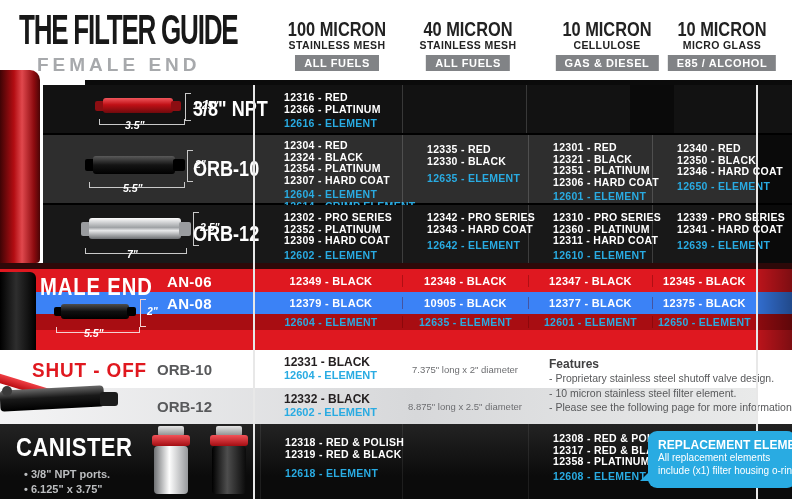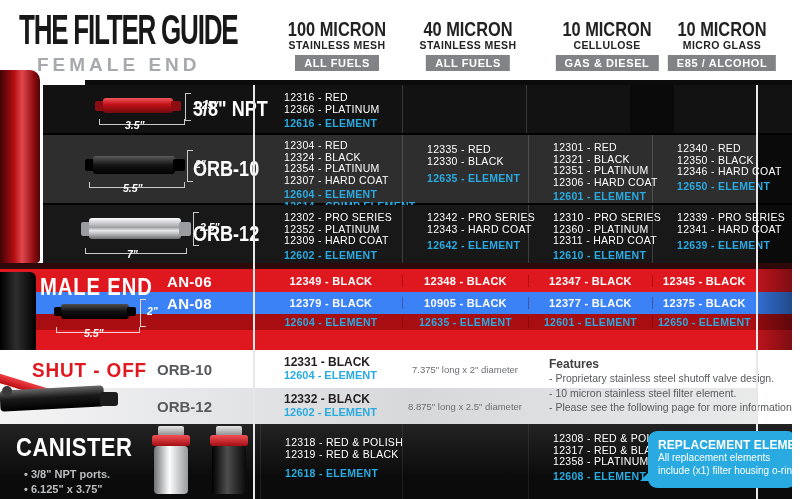--- a/index.html
+++ b/index.html
@@ -31,21 +31,21 @@
   .sec-female{position:absolute;left:43px;top:85px;width:757px;}
   .frow{position:relative;display:flex;box-sizing:border-box;border-bottom:2px solid #000;}
   .frow.r0{height:50px;background:#121212;}
   .frow.r1{height:70px;background:#2e2e2e;}
   .frow.r2{height:58px;background:#181818;border-bottom:none;}
   .w-label{width:217px;position:relative;}
   .wc1{width:142px;} .wc2{width:126px;} .wc3{width:124px;} .wc4{width:104px;}
   .wfill{width:44px;background:#0a0a0a;}
   .dcell{box-sizing:border-box;padding:7px 0 0 24px;position:relative;border-left:1px solid rgba(255,255,255,.16);}
   .dcell.first{border-left:none;}
-  .part{color:#fff;font-weight:normal;font-size:10.5px;line-height:11.5px;letter-spacing:.3px;white-space:nowrap;}
+  .part{color:#fff;font-weight:bold;font-size:10.5px;line-height:11.5px;letter-spacing:.3px;white-space:nowrap;}
   .elems{margin-top:3px;}
   .elem{color:#29abe2;font-weight:bold;font-size:10.5px;line-height:11.5px;letter-spacing:.3px;white-space:nowrap;}
   .rowlabel{position:absolute;left:150px;top:50%;transform:translateY(-50%) scaleX(.82);
             transform-origin:left center;color:#fff;font-weight:bold;font-size:22px;white-space:nowrap;}
   .fabric{position:absolute;left:9px;top:50%;transform:translateY(-50%) rotate(180deg);
           writing-mode:vertical-rl;font-size:9px;font-weight:bold;color:#8f8f8f;letter-spacing:1px;}
 
   
   .fg{position:absolute;}
   .fg .bdy{position:absolute;border-radius:3px;}

